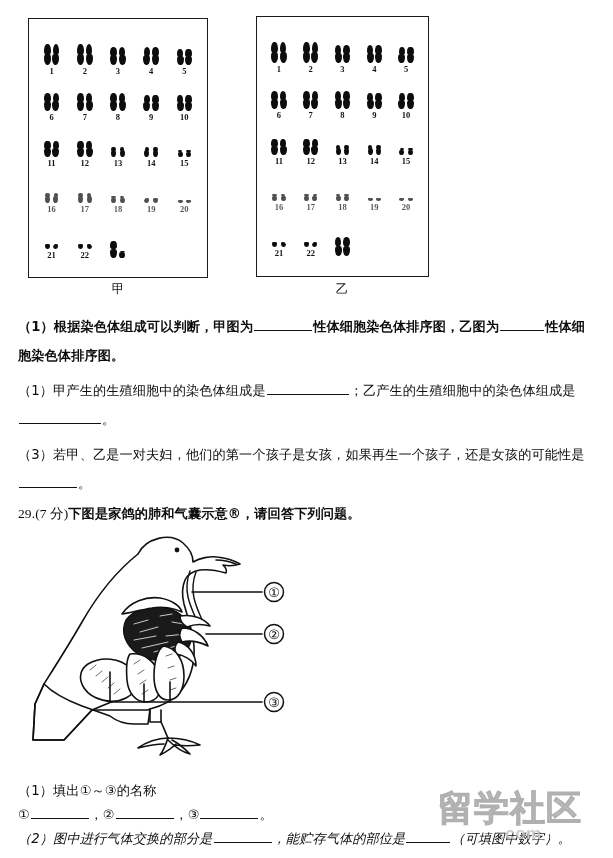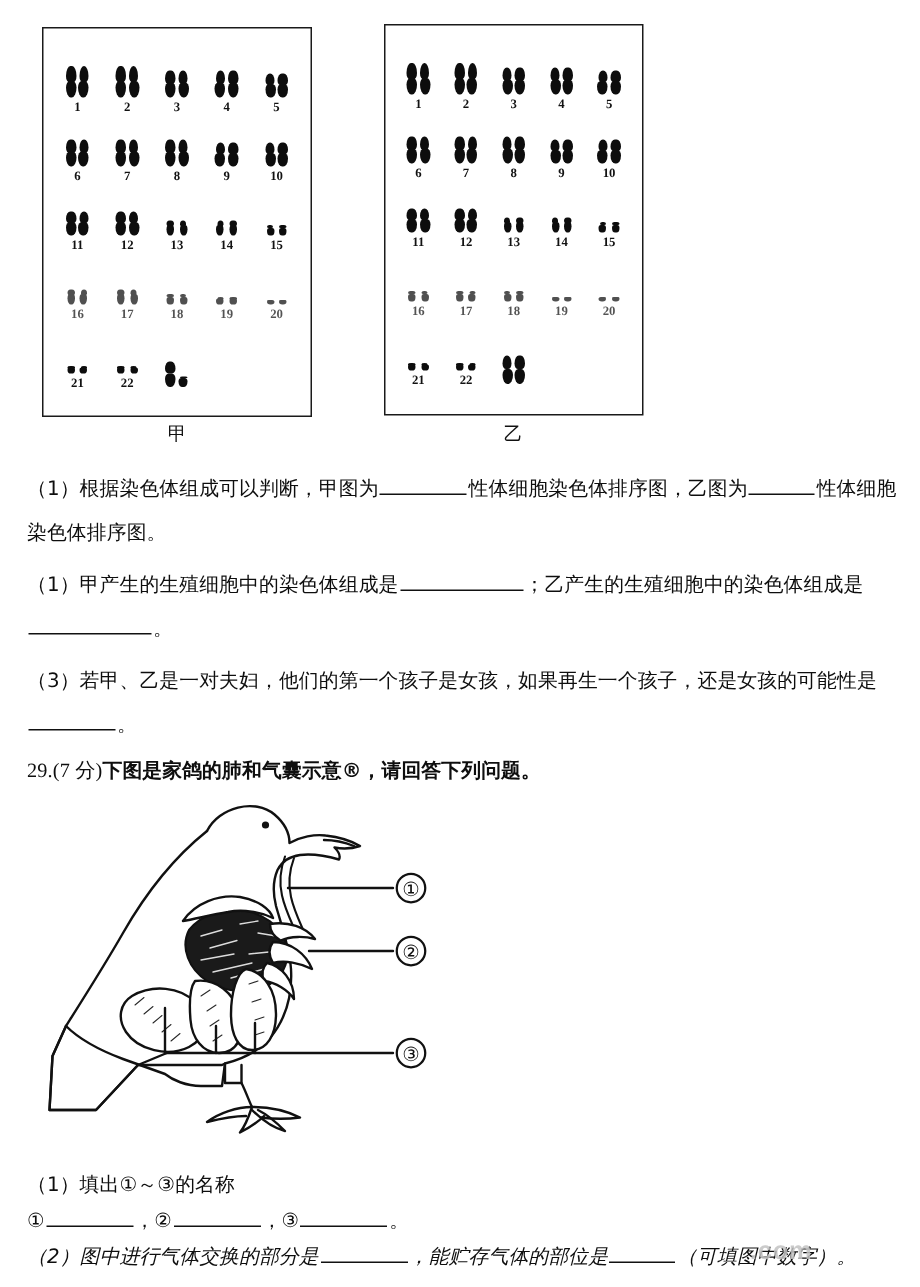--- a/index.html
+++ b/index.html
@@ -131,21 +131,21 @@
     display: inline-block;
     border-bottom: 1.1px solid #111111;
     vertical-align: baseline;
     height: 13px;
     margin: 0 1px;
   }
   .b-sm { width: 44px; }
   .b-md { width: 58px; }
   .b-lg { width: 82px; }
 
-  #q1-line { top: 312px; }
+  #q1-line { top: 312px; font-weight: bold; }
   #q2-line { top: 376px; }
   #q3-line { top: 440px; }
   #q37-head {
     top: 504px;
     font-family: "Liberation Serif", "DejaVu Serif", serif;
     font-size: 13.5px;
     line-height: 20px;
   }
   #q37-head .cjk {
     font-family: "DejaVu Sans", "Liberation Sans", sans-serif;
@@ -977,14 +977,15 @@
 
 <div class="qtext" id="q37-blanks">
   <span class="circnum">①</span><span class="blank-u b-md"></span><span class="circnum">，②</span><span class="blank-u b-md"></span><span class="circnum">，③</span><span class="blank-u b-md"></span><span>。</span>
 </div>
 
 <div class="qtext" id="q37-2">
   <span>（2）图中进行气体交换的部分是</span><span class="blank-u b-md"></span><span>，能贮存气体的部位是</span><span class="blank-u b-sm"></span><span>（可填图中数字）。</span>
 </div>
 
 <div id="watermark">
+  <div class="wm-cjk">留学社区</div>
   <div class="wm-dom">.com</div>
 </div>
 
 </body></html>

